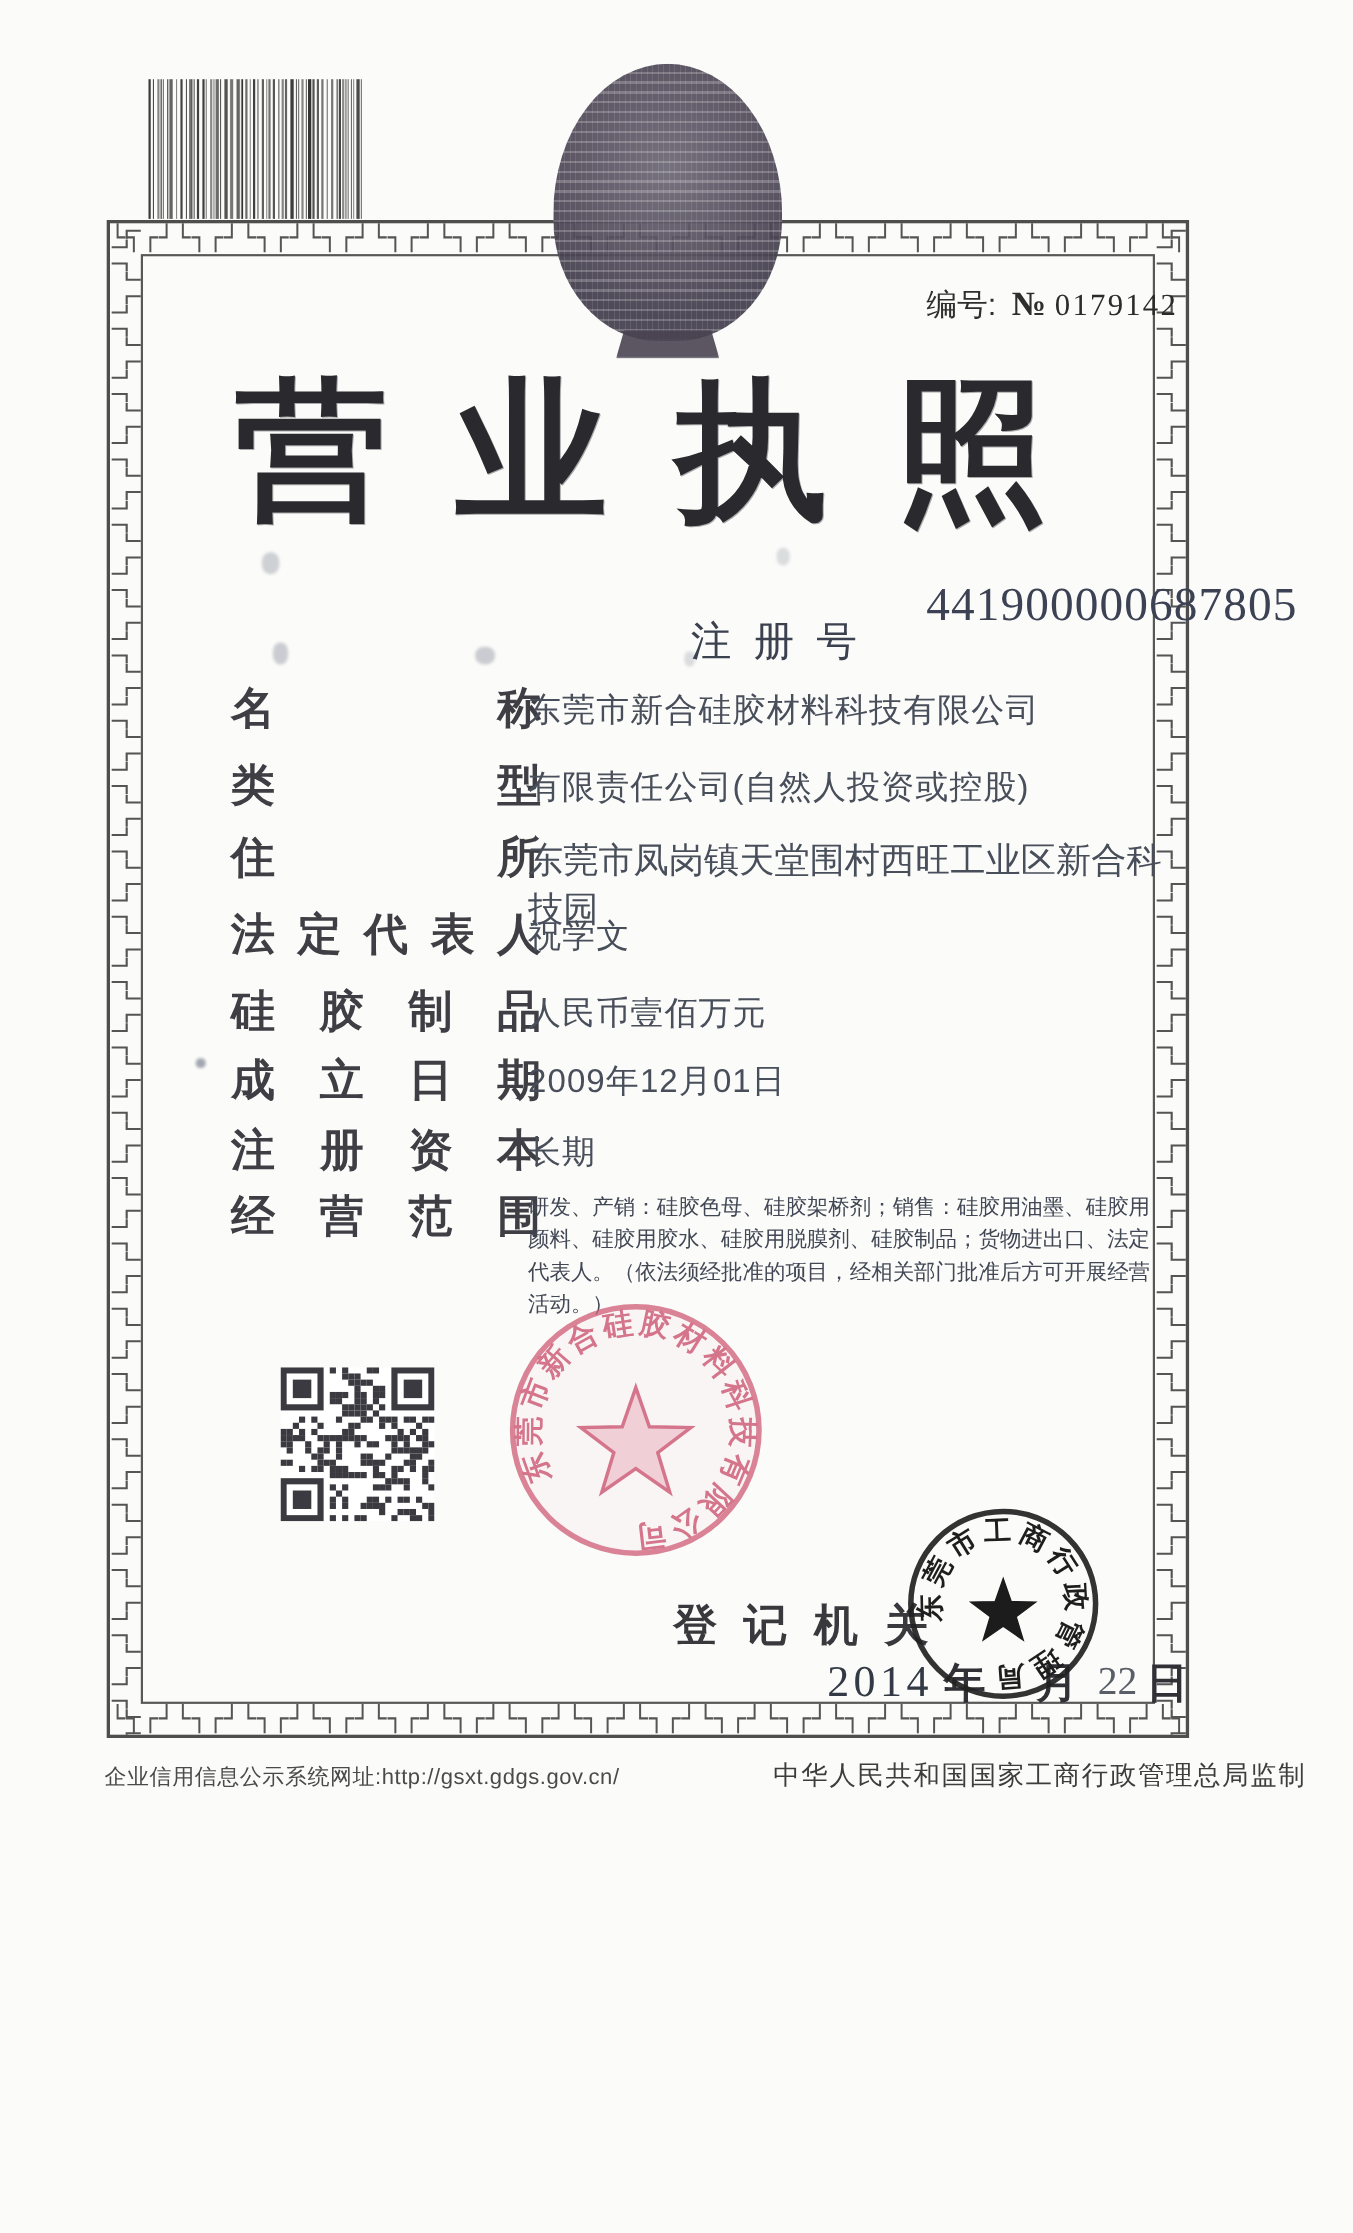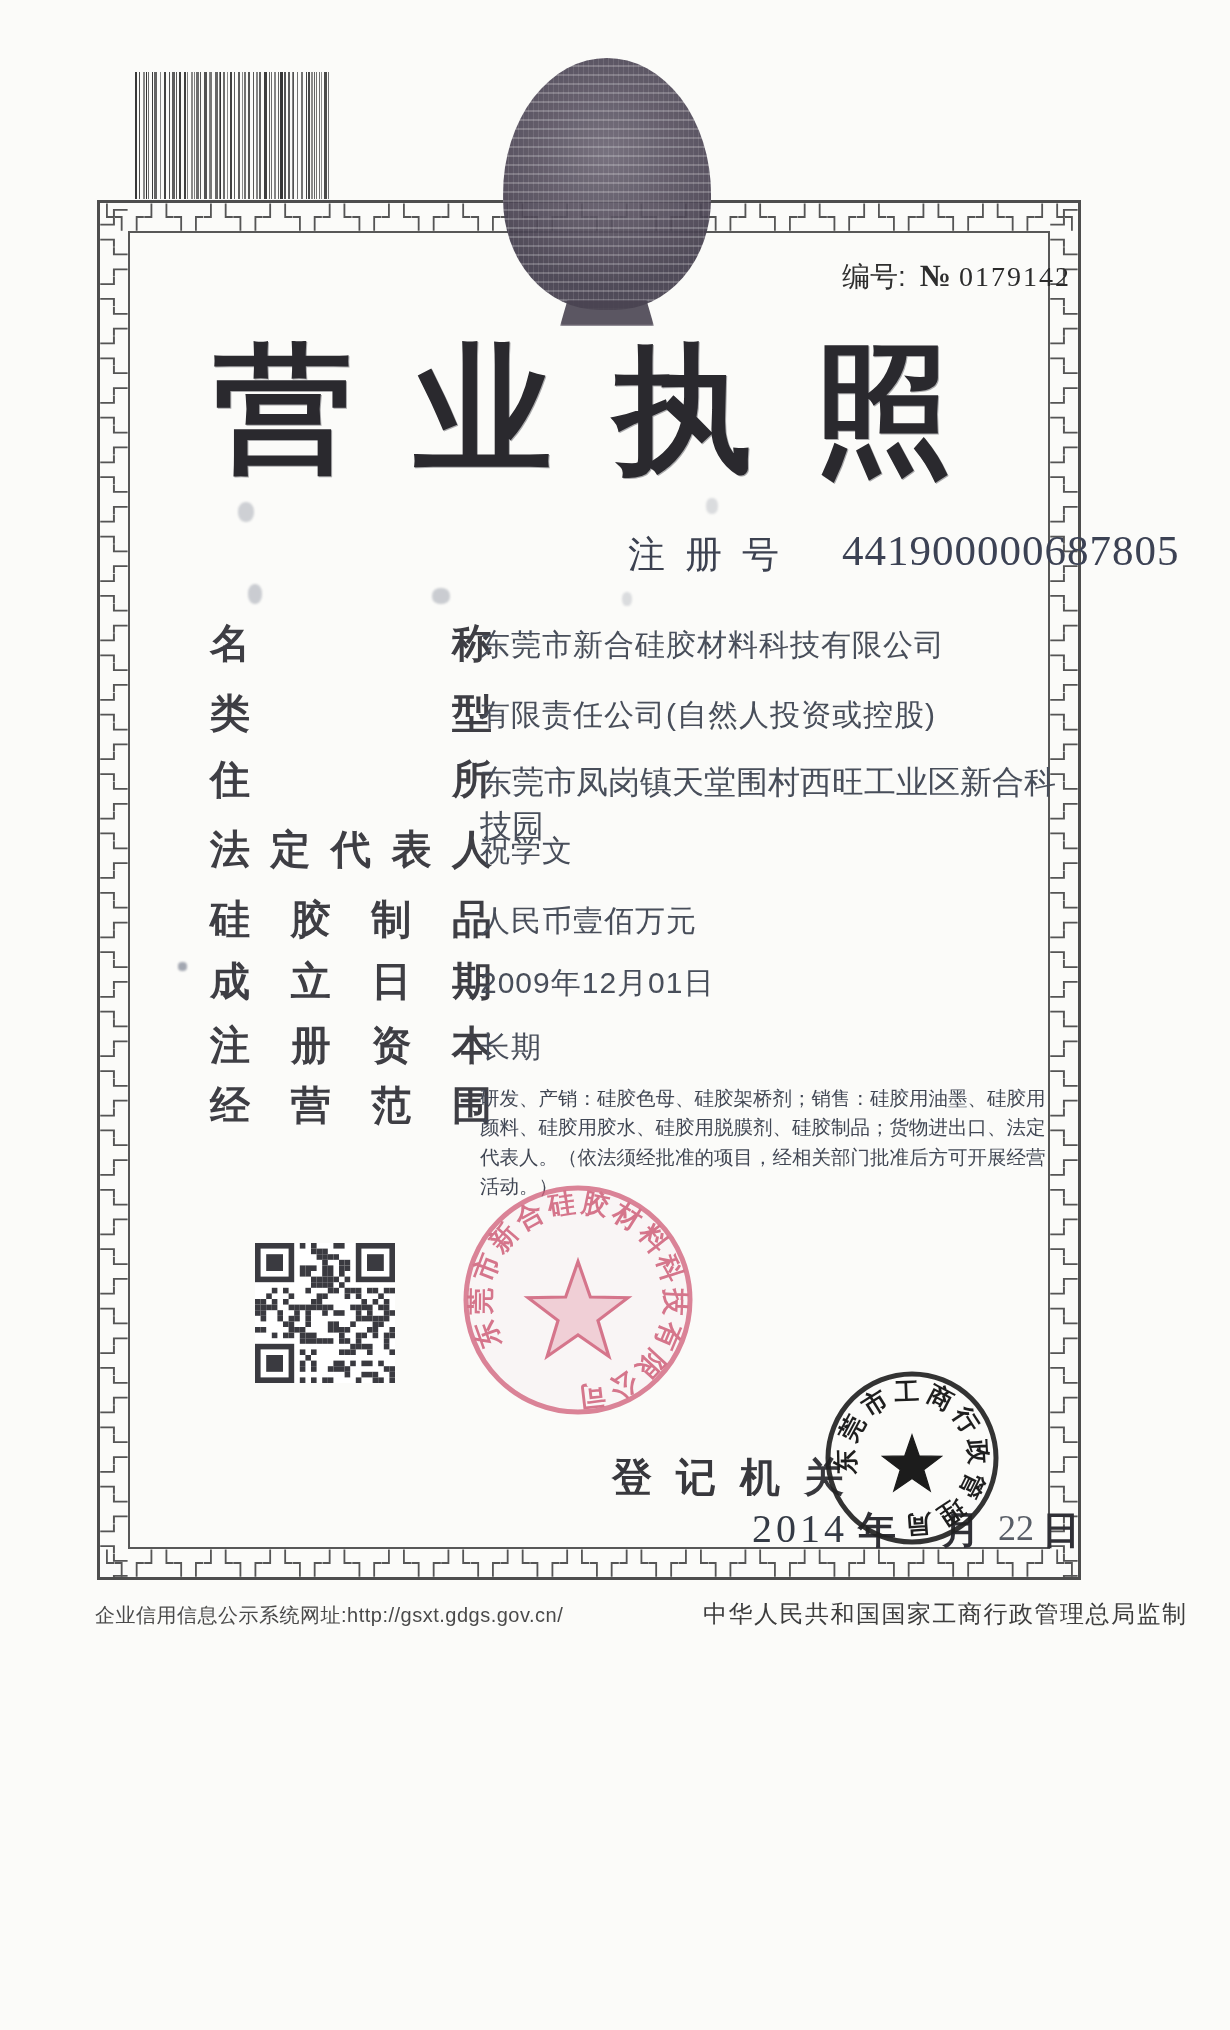--- a/index.html
+++ b/index.html
@@ -60,21 +60,21 @@
   .serial .no-sym{font-family:"Liberation Serif", serif;font-weight:bold;font-size:31px;padding:0 8px 0 14px;}
   .serial .digits{font-family:Liberation Serif, serif;font-size:28px;letter-spacing:2px;color:#2b2b2b;}
 
   .doc-title{
     left:97px;top:318px;width:984px;text-align:center;z-index:4;
     font-size:138px;font-weight:700;letter-spacing:62px;padding-left:50px;box-sizing:border-box;
     color:#2a292e;text-shadow:1px 1px 0 rgba(90,90,95,.5);
     font-family:"Liberation Sans", sans-serif;
   }
 
-  .regno-label{left:628px;top:530px;font-size:37px;letter-spacing:20px;color:#3c4150;font-weight:500;white-space:nowrap;}
+  .regno-label{left:628px;top:558px;font-size:37px;letter-spacing:20px;color:#3c4150;font-weight:500;white-space:nowrap;}
   .regno-value{left:842px;top:526px;font-size:43px;color:#3c4254;font-family:"Liberation Serif", serif;letter-spacing:1px;white-space:nowrap;}
 
   
   .row{position:absolute;left:0;top:0;width:100%;}
   .row-label{
     position:absolute;left:210px;width:282px;display:block;
     font-size:40px;font-weight:600;color:#3e3e44;
     text-align:justify;text-align-last:justify;letter-spacing:0;
   }
   .row-value{

